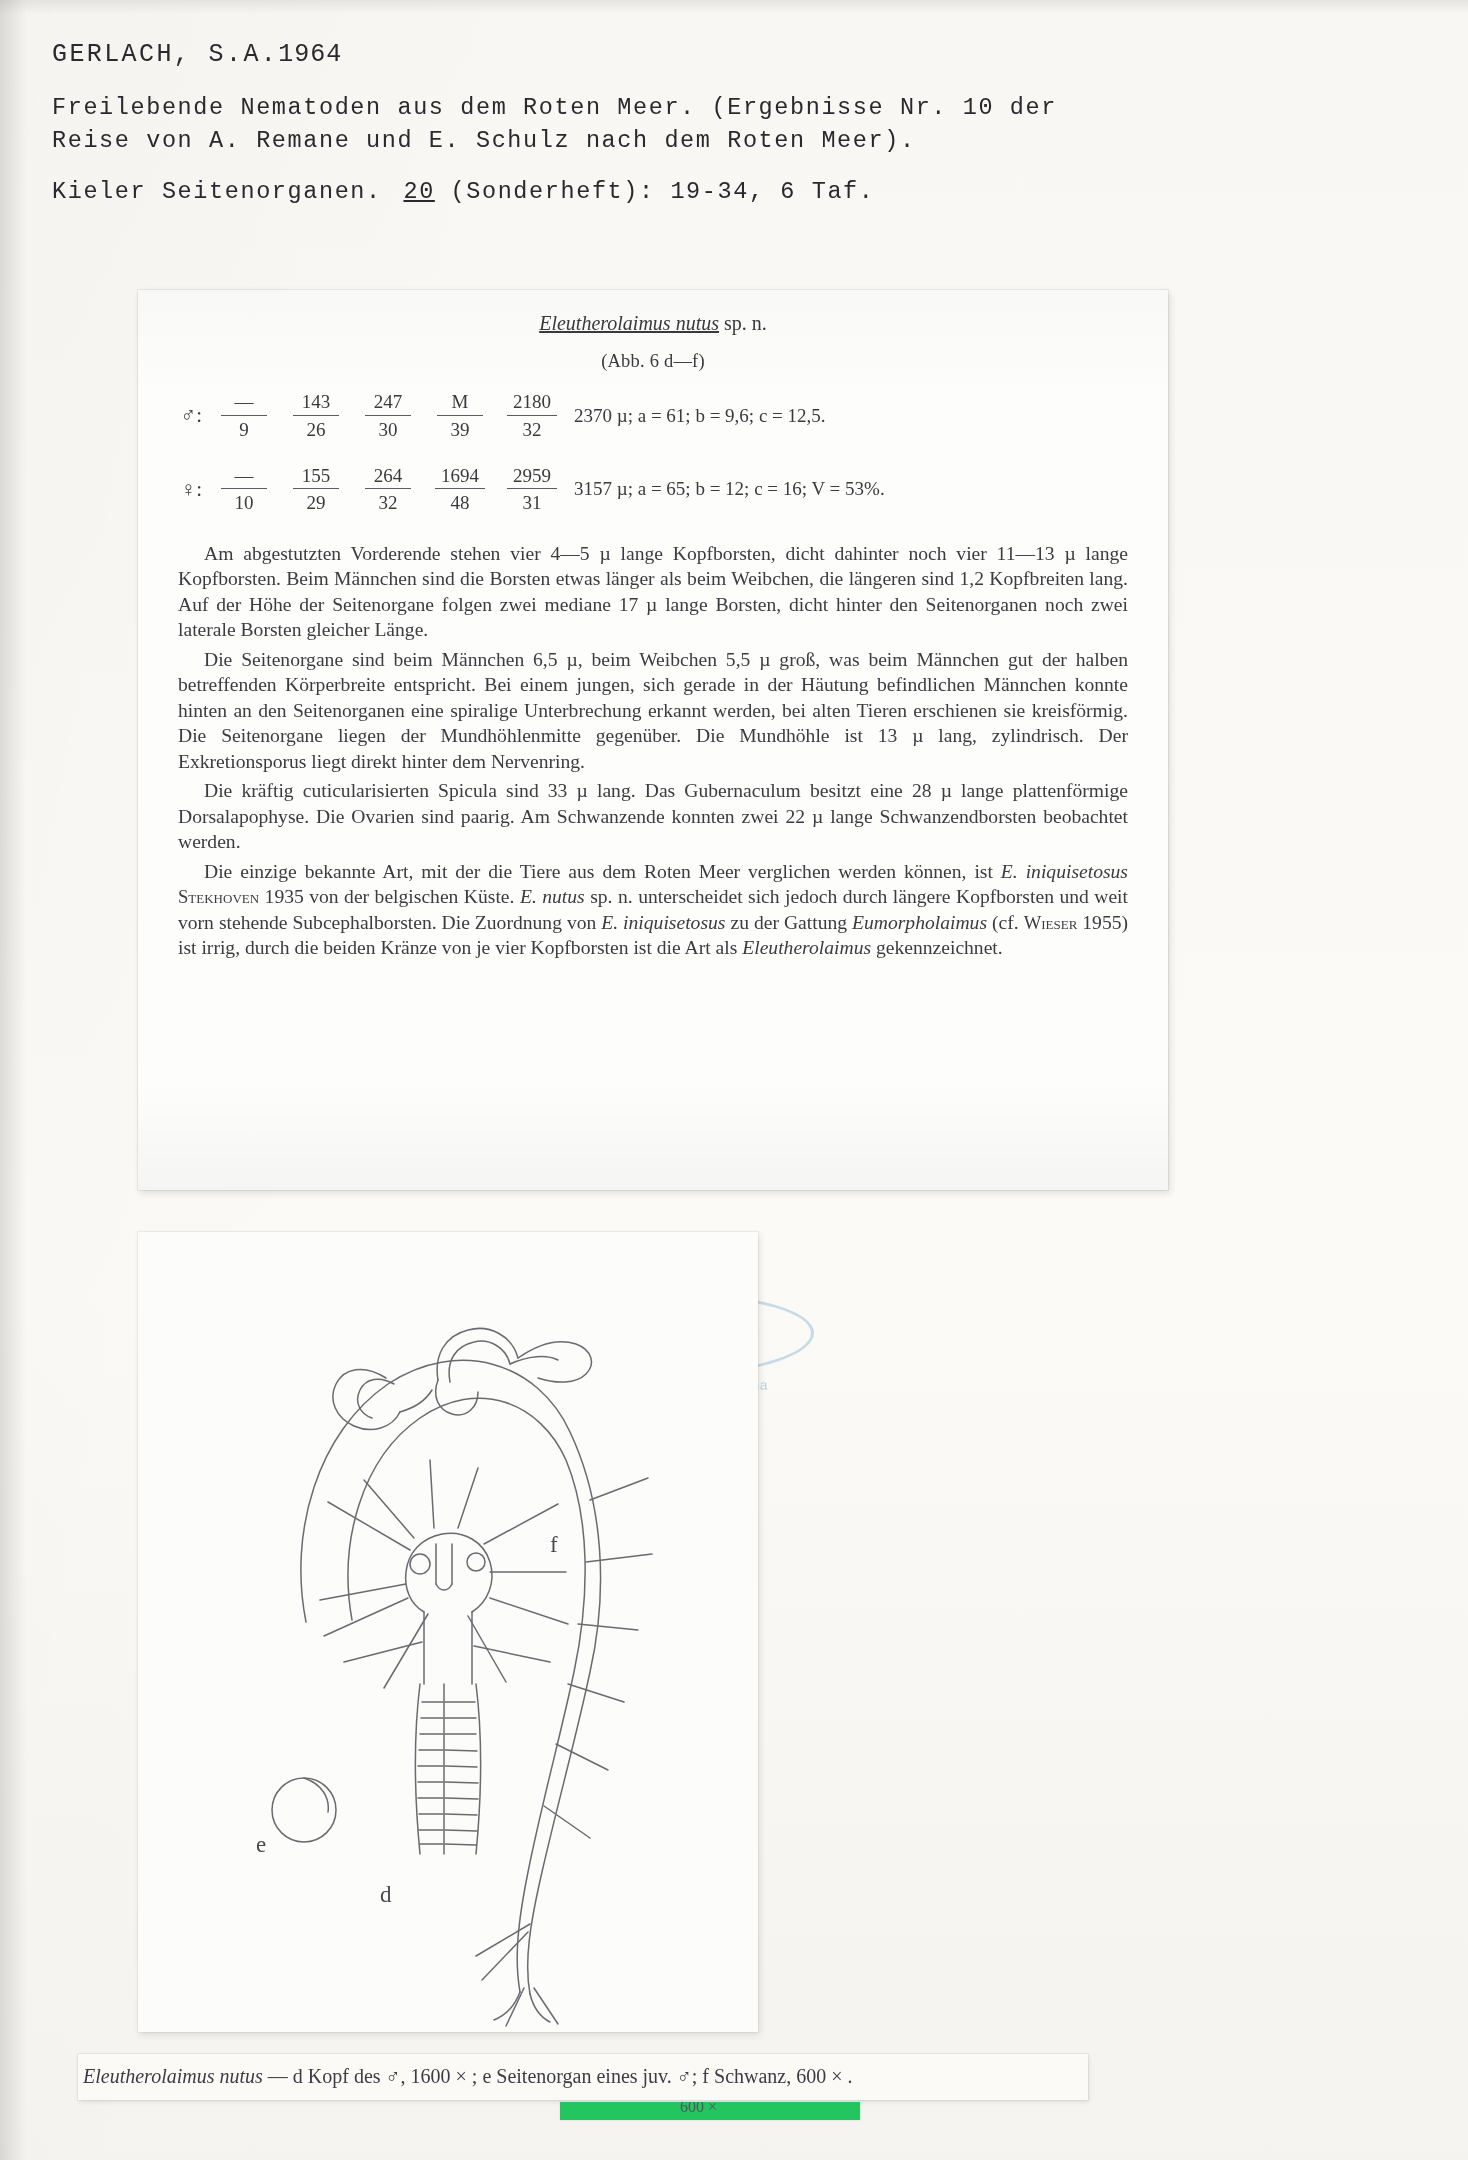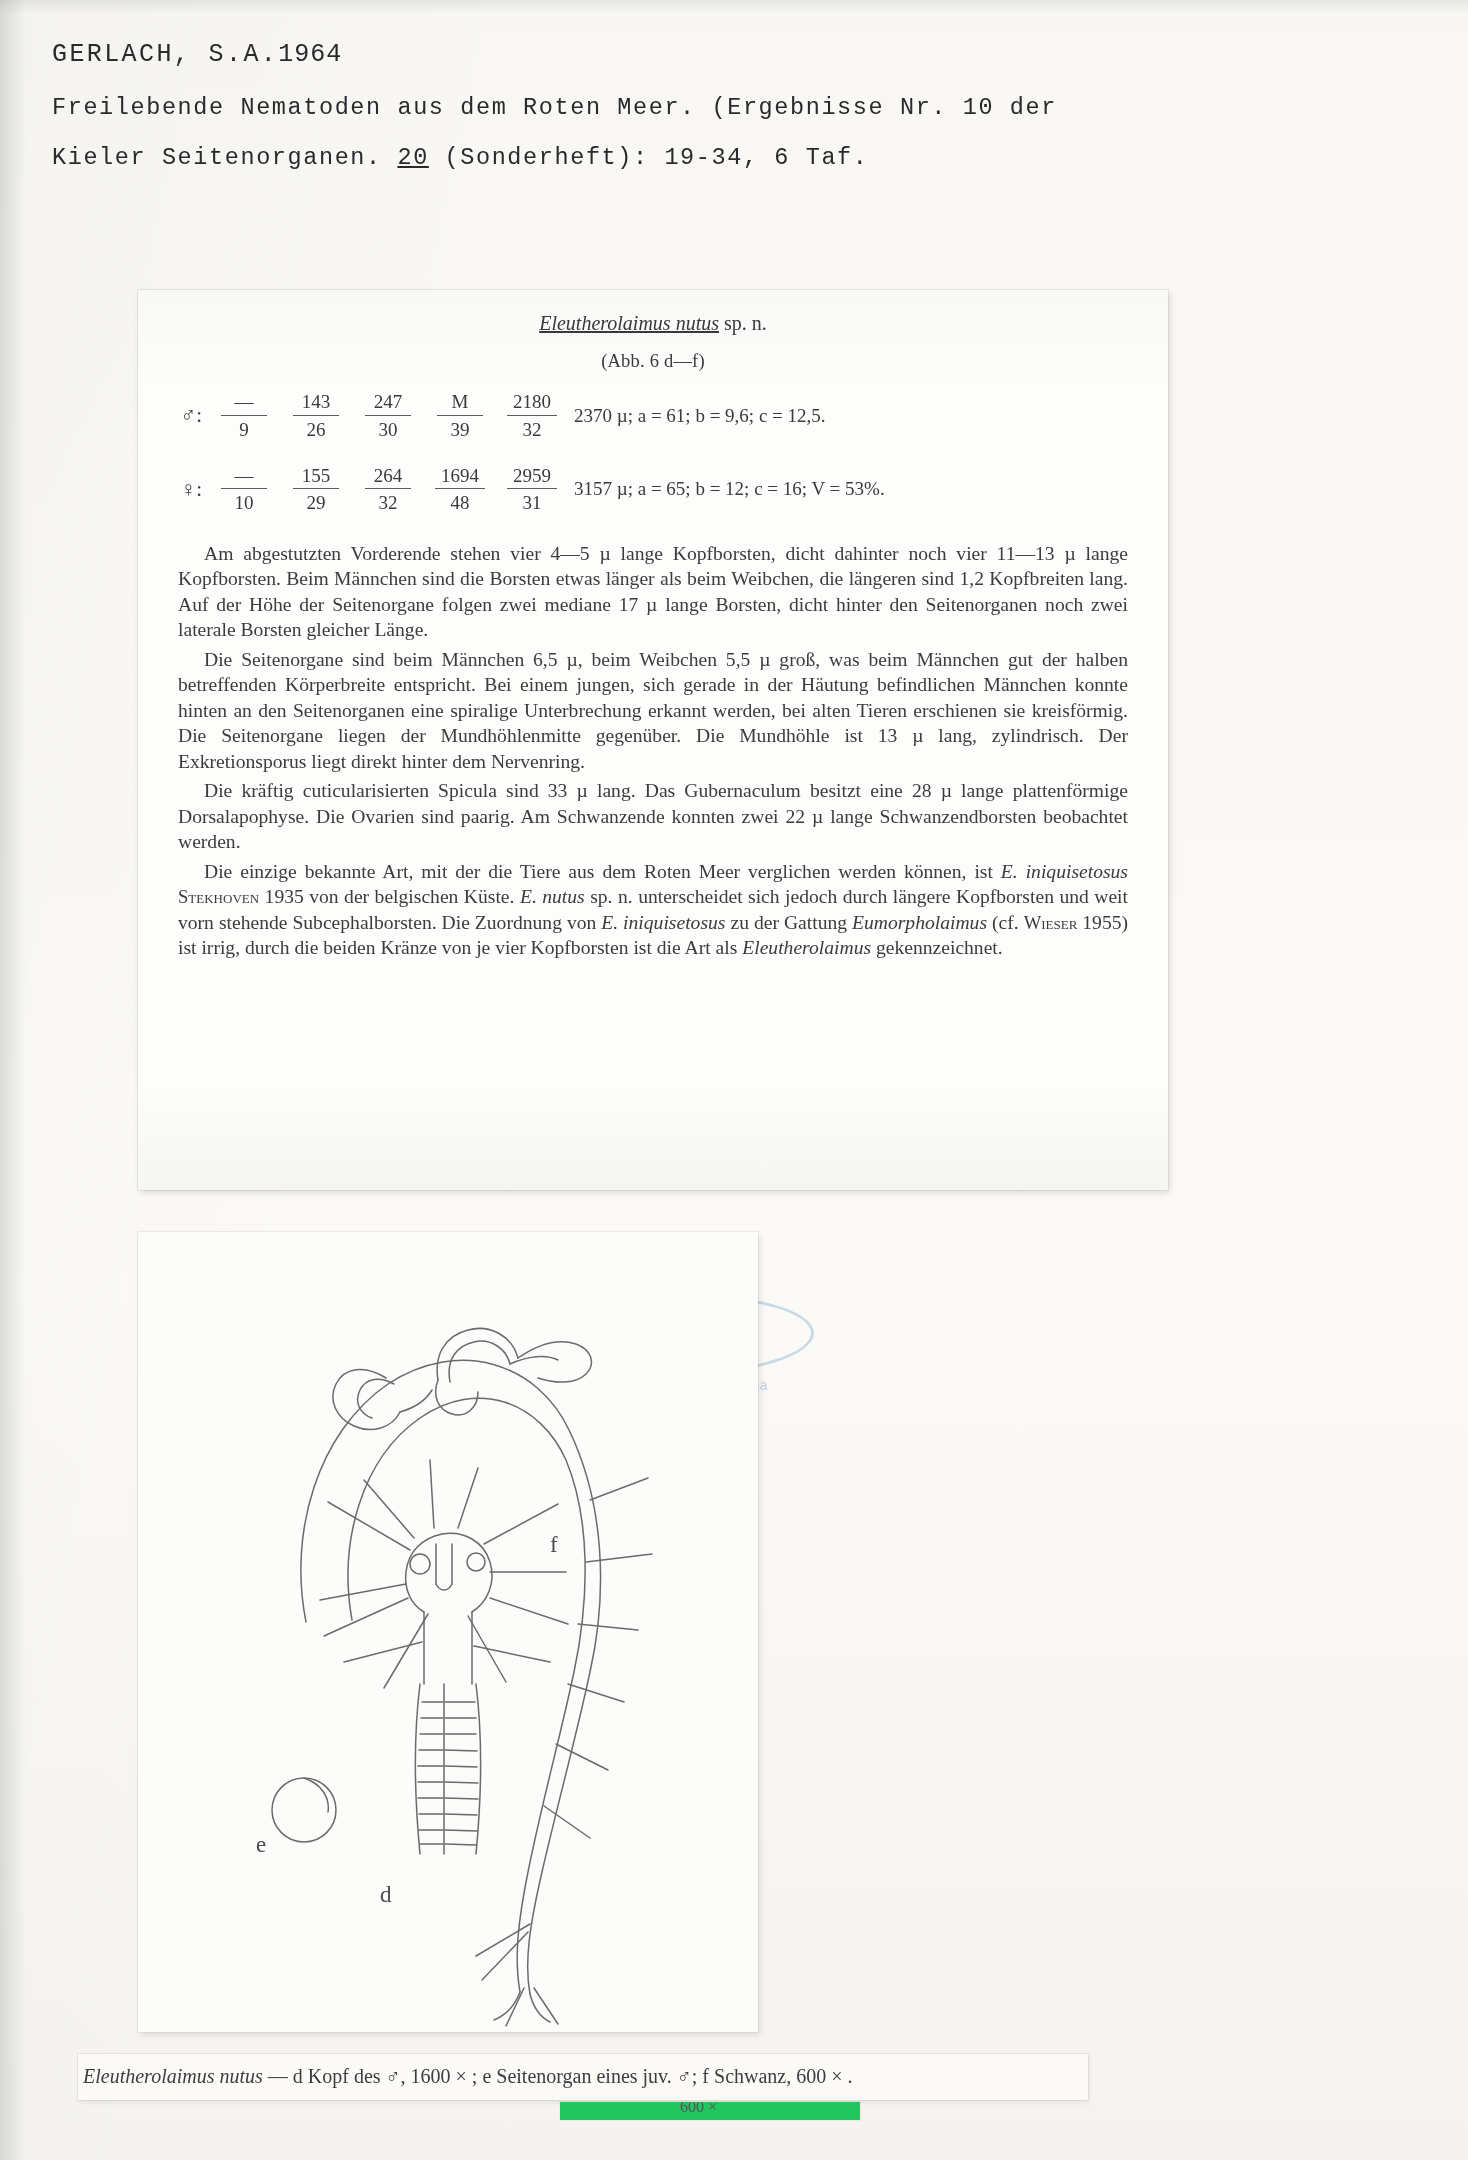--- a/index.html
+++ b/index.html
@@ -51,21 +51,21 @@
   }
   .typed .line1 .year {
     letter-spacing: 1px;
   }
   .typed .block {
     font-size: 23.5px;
     line-height: 1.42;
     letter-spacing: 1.6px;
   }
   .typed .block .l3 { margin-top: 17px; display: block; }
-  .typed u { text-decoration: underline; text-underline-offset: 2px; }
+  .typed u { text-decoration: underline; text-underline-offset: 2px; margin-left: 6px; }
 
   
   .clip {
     position: absolute;
     left: 138px;
     top: 290px;
     width: 1030px;
     height: 900px;
     background: #fdfdfb;
     box-shadow: 0 0 0 1px rgba(0,0,0,0.06), 2px 3px 7px rgba(0,0,0,0.12);
@@ -243,20 +243,21 @@
 <div class="page"></div>
 <div class="edge-shadow-left"></div>
 <div class="edge-shadow-top"></div>
 
 <div class="typed">
   <div class="line1">
     <span>GERLACH, S.A.</span><span class="year">1964</span>
   </div>
   <div class="block">
     <span>Freilebende Nematoden aus dem Roten Meer.  (Ergebnisse Nr. 10 der</span><br>
+    <span>Reise von A. Remane und E. Schulz nach dem Roten Meer).</span>
     <span class="l3"><span>Kieler Seitenorganen. </span><u>20</u><span> (Sonderheft): 19-34, 6 Taf.</span></span>
   </div>
 </div>
 
 <div class="clip">
 
   <div class="sp-title">
     <span class="nm">Eleutherolaimus nutus</span>
     <span class="sp">sp. n.</span>
   </div>

